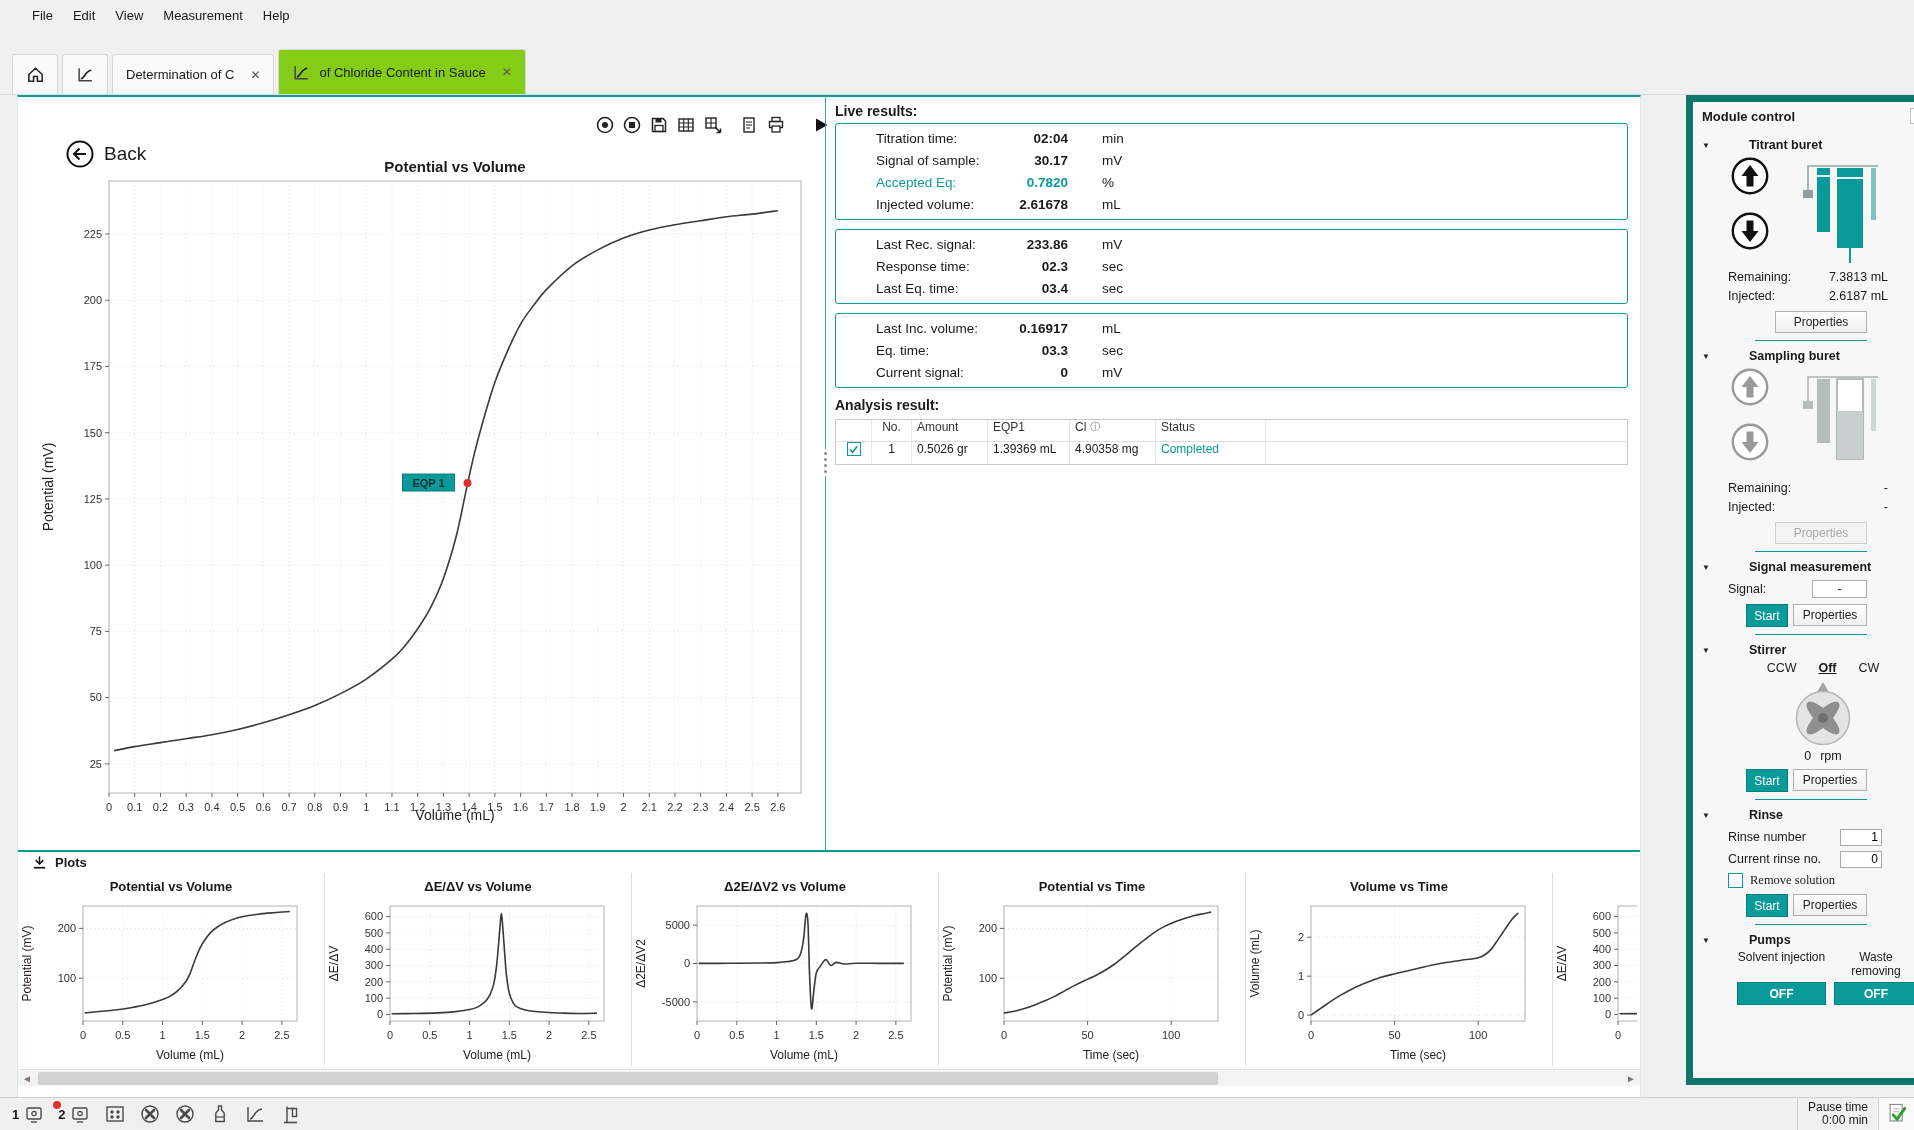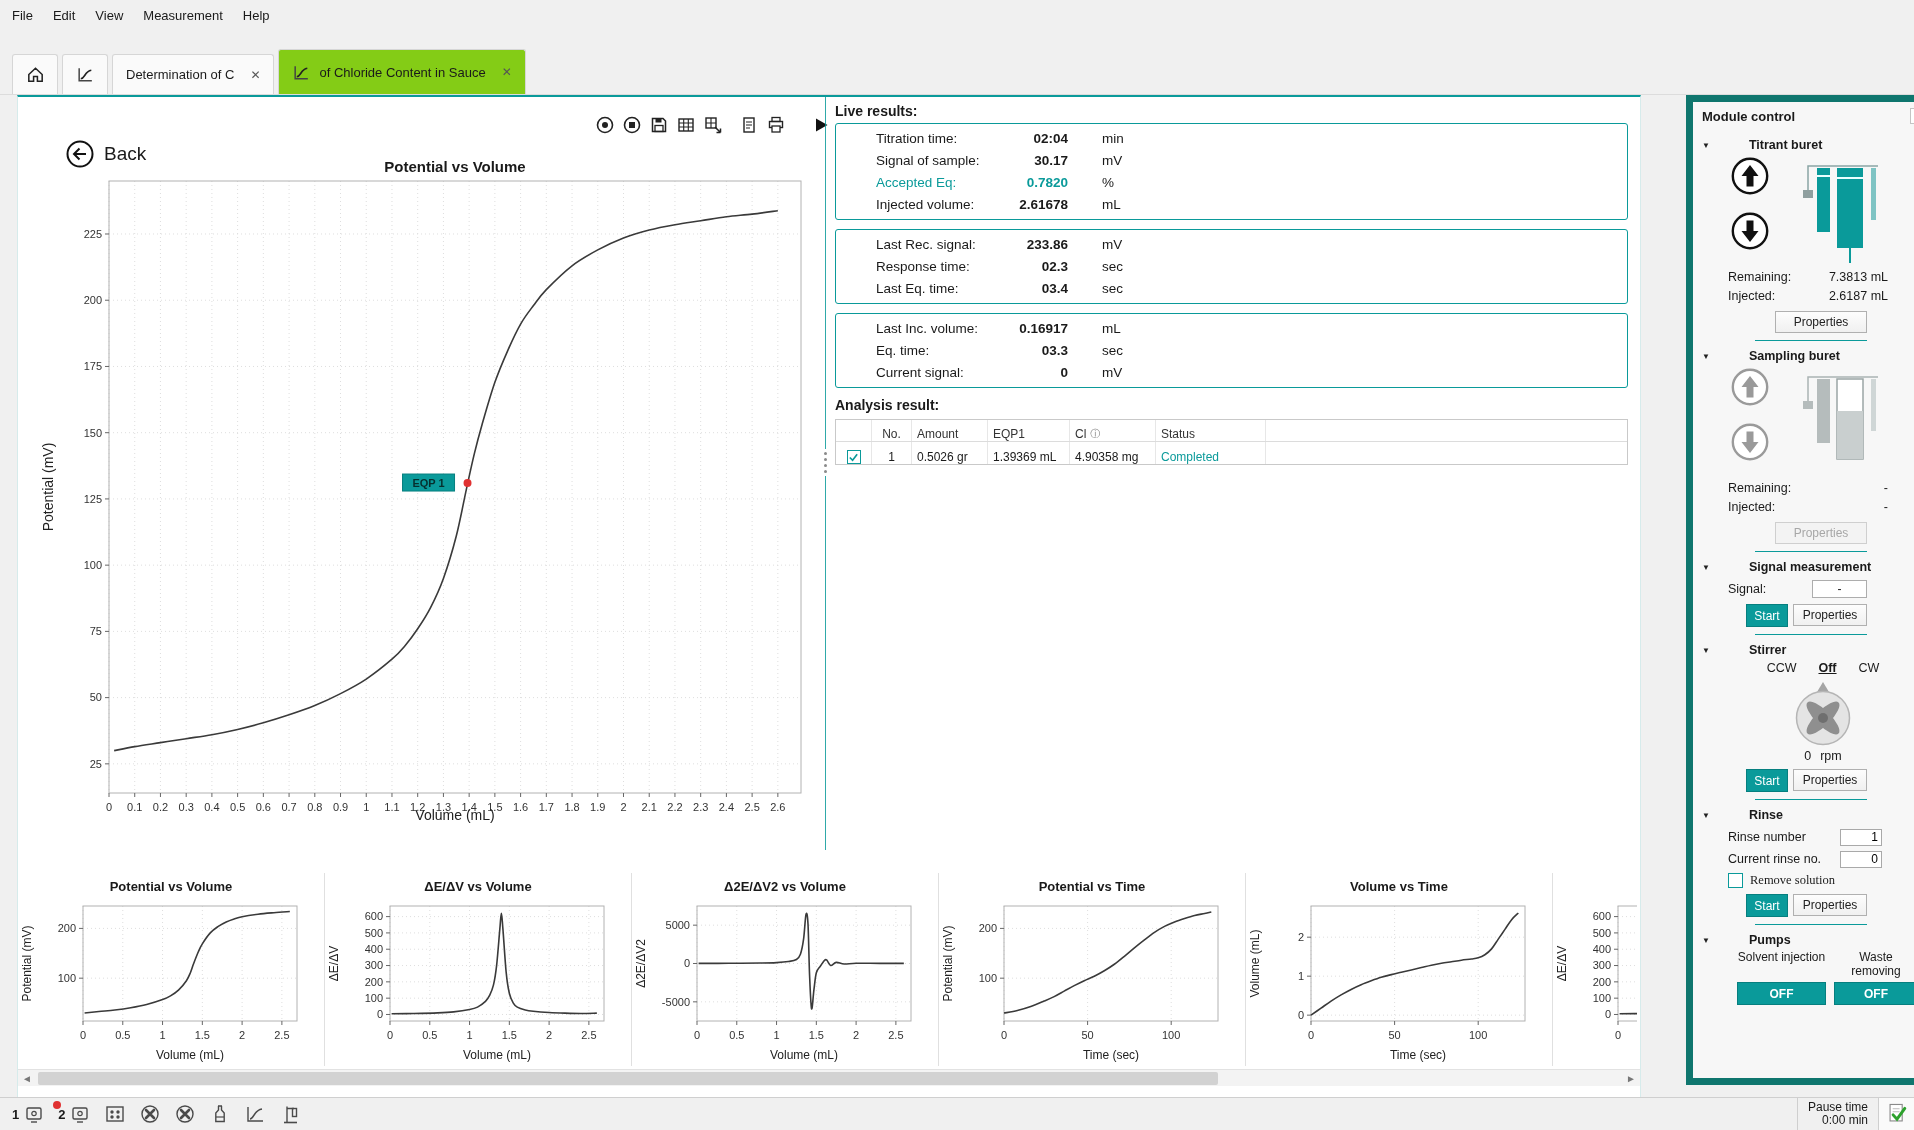--- a/index.html
+++ b/index.html
@@ -8,21 +8,21 @@
     position:relative;
     background:#f0f0f0;
     font-family:"Liberation Sans","DejaVu Sans",sans-serif;
     color:#1a1a1a; font-size:13px;
     -webkit-font-smoothing:antialiased;
   }
   svg { font-family:inherit; display:block; }
   svg text { font-family:"Liberation Sans","DejaVu Sans",sans-serif; }
 
   
-  .menubar { position:absolute; top:0; left:0; right:0; height:30px; display:flex; align-items:center; padding-left:2px; }
+  .menubar { position:absolute; top:0; left:0; right:0; height:30px; display:flex; align-items:center; padding-left:22px; }
   .menu-item { padding:5px 10px; font-size:13px; cursor:default; }
 
   
   .tabbar { position:absolute; top:30px; left:0; right:0; height:65px; display:flex; align-items:flex-end; padding-left:12px; gap:4px; border-bottom:1px solid #dcdcdc; }
   .tab { display:flex; align-items:center; gap:8px; background:#fafafa; border:1px solid #d6d6d6; border-bottom:none; height:40px; padding:0 13px; border-radius:3px 3px 0 0; font-size:13px; white-space:nowrap; }
   .tab.icon-tab { width:46px; justify-content:center; padding:0; }
   .tab.active { background:#84cc16; height:45px; }
   .tab-close { color:#555; font-size:12px; margin-left:8px; cursor:pointer; }
 
   
@@ -49,21 +49,21 @@
   .lr-row { display:flex; align-items:center; height:22px; padding-left:40px; font-size:13.5px; }
   .lr-label { width:126px; }
   .lr-value { width:66px; text-align:right; font-weight:bold; }
   .lr-unit { margin-left:34px; width:56px; }
   .lr-row.accent .lr-label, .lr-row.accent .lr-value { color:var(--accent); }
 
   .ar-title { font-weight:bold; font-size:14px; margin:8px 0 6px 0; }
   .ar-table { width:793px; border:1px solid #c9c9c9; background:#fff; }
   .ar-head { display:flex; border-bottom:1px solid #dcdcdc; height:22px; align-items:center; font-size:12px; color:#333; }
   .ar-row  { display:flex; height:22px; align-items:center; font-size:12px; }
-  .ar-cell { border-right:1px solid #e7e7e7; height:100%; display:flex; align-items:flex-end; padding:0 5px; }
+  .ar-cell { border-right:1px solid #e7e7e7; height:100%; display:flex; align-items:flex-start; padding:0 5px; }
   .c-cb { width:36px; justify-content:center; } .c-no { width:40px; justify-content:center; }
   .c-amount { width:76px; } .c-eqp { width:82px; } .c-cl { width:86px; } .c-status { width:110px; }
   .c-fill { flex:1; border-right:none; }
   .status-completed { color:var(--accent); }
   .cb { width:14px; height:14px; border:1px solid var(--accent); background:#fff; display:flex; align-items:center; justify-content:center; }
   .info-glyph { font-size:10px; color:#777; margin-left:4px; }
 
   
   .plots-bar { position:absolute; left:0; top:753px; width:1622px; height:23px; border-top:2px solid var(--accent); display:flex; align-items:center; gap:7px; padding-left:13px; background:#fff; }
   .plots-bar span { font-weight:bold; font-size:13px; }
@@ -469,20 +469,28 @@
             <span>4.90358 mg</span>
           </div>
         <div class="ar-cell c-status">
             <span class="status-completed">Completed</span>
           </div>
         <div class="ar-cell c-fill"></div>
       </div>
     </div>
   </div>
 
+  <div class="plots-bar">
+    <svg width="17" height="17" viewBox="0 0 18 18">
+        <path d="M9 2.5 V10" stroke="#111" stroke-width="1.6" fill="none"></path>
+        <path d="M5 6.5 L9 10.5 L13 6.5" fill="none" stroke="#111" stroke-width="1.6"></path>
+        <path d="M3 14.5 H15" stroke="#111" stroke-width="1.8"></path>
+      </svg>
+    <span>Plots</span>
+  </div>
 
   <div class="plots-row">
     <div class="plot-panel">
       <div class="plot-title">Potential vs Volume</div>
       <svg class="plot-svg" width="304" height="163">
           <line x1="64" y1="6" x2="64" y2="121" stroke="#dedede" stroke-dasharray="1 3"></line>
           <line x1="103.77695167286245" y1="6" x2="103.77695167286245" y2="121" stroke="#dedede" stroke-dasharray="1 3"></line>
           <line x1="143.5539033457249" y1="6" x2="143.5539033457249" y2="121" stroke="#dedede" stroke-dasharray="1 3"></line>
           <line x1="183.33085501858739" y1="6" x2="183.33085501858739" y2="121" stroke="#dedede" stroke-dasharray="1 3"></line>
           <line x1="223.10780669144984" y1="6" x2="223.10780669144984" y2="121" stroke="#dedede" stroke-dasharray="1 3"></line>

